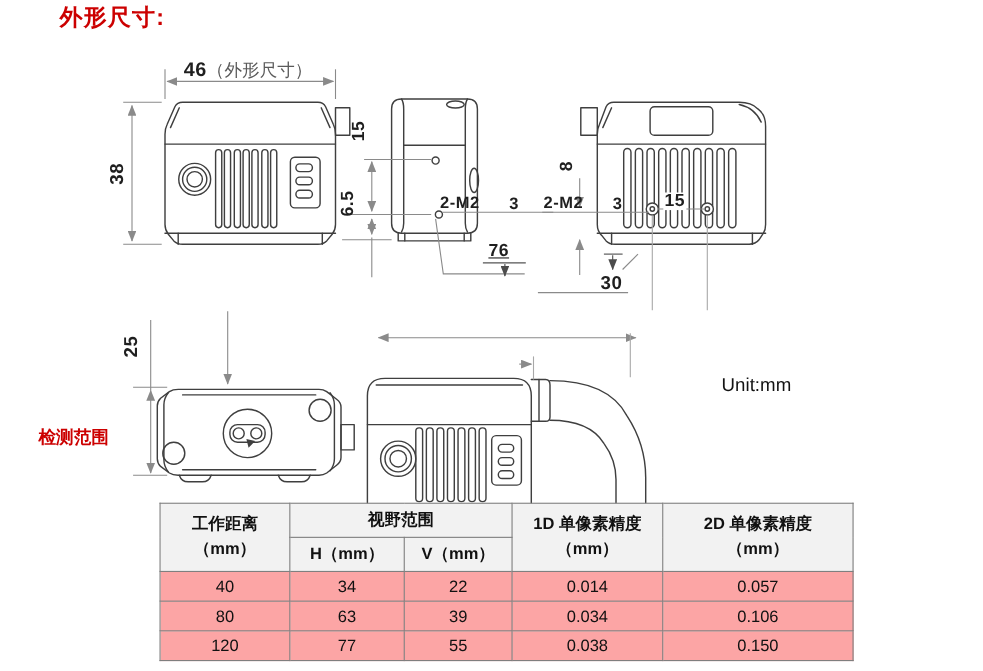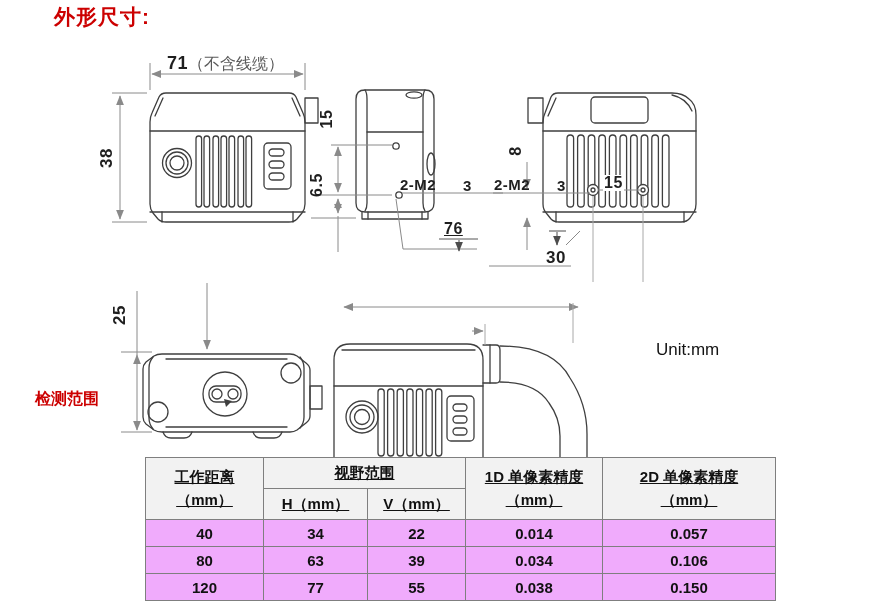--- a/index.html
+++ b/index.html
@@ -12,23 +12,23 @@
   .red { color:#cc0000; font-weight:bold; }
   .dimtext { font-size:16px; font-weight:600; color:#1f1f1f; letter-spacing:0.5px; }
   .vdim { transform:translate(-50%,-50%) rotate(-90deg); }
   .graytext { color:#5a5a5a; }
   .halo { background:#ffffff; padding:0 1px; }
   table.spec {
     position:absolute; left:145px; top:457px; border-collapse:collapse;
     table-layout:fixed; font-size:15px; text-align:center; color:#111;
   }
   .spec th, .spec td { border:1px solid #7f7f7f; padding:0; vertical-align:middle; }
-  .spec th { background:#f2f2f2; font-weight:600; white-space:pre-line; line-height:1.5;text-decoration:underline; }
+  .spec th { background:#f2f2f2; font-weight:600; white-space:pre-line; line-height:1.5; }
   .spec tr.h1 th, .spec tr.h2 th { height:30px; }
-  .spec td { font-weight:700; height:26px; background:#f0abfc; }
+  .spec td { font-weight:400; height:26px; background:#fca5a5; }
 </style>
 </head>
 <body>
 
 <div class="canvas">
 
   <svg class="draw" width="894" height="610" viewBox="0 0 894 610">
     <defs>
       <marker id="aG" viewBox="0 0 10 8" refX="9.3" refY="4" markerWidth="10" markerHeight="8" orient="auto-start-reverse">
         <path d="M0 0 L10 4 L0 8 Z" fill="#8a8a8a"></path>
@@ -191,21 +191,21 @@
       <line x1="344" y1="307" x2="578" y2="307" marker-start="url(#aG)" marker-end="url(#aG)"></line>
       <line x1="485" y1="324" x2="485" y2="345" stroke="#a8a8a8"></line>
       <line x1="573" y1="303" x2="573" y2="343" stroke="#a8a8a8"></line>
       <line x1="472" y1="331" x2="483" y2="331" marker-end="url(#aG)"></line>
     </g>
   </svg>
 
   <span class="t red" style="left:54px;top:6px;font-size:21px;letter-spacing:1px;">外形尺寸:</span>
 
   <div class="t" style="left:167px;top:54px;">
-    <span class="dimtext" style="font-size:18px;font-weight:700;">71</span><span class="graytext" style="font-size:16px;">（不含线缆）</span>
+    <span class="dimtext" style="font-size:18px;font-weight:700;">46</span><span class="graytext" style="font-size:16px;">（外形尺寸）</span>
   </div>
 
   <span class="t dimtext vdim" style="left:106px;top:158px;font-size:17px;">38</span>
   <span class="t dimtext vdim" style="left:327px;top:119px;">15</span>
   <span class="t dimtext vdim" style="left:317px;top:185px;">6.5</span>
   <span class="t dimtext vdim" style="left:516px;top:151px;">8</span>
   <span class="t dimtext vdim" style="left:119px;top:315px;font-size:17px;">25</span>
 
   <span class="t dimtext" style="left:400px;top:177px;font-size:15px;">2-M2</span>
   <span class="t dimtext" style="left:463px;top:178px;font-size:15px;">3</span>

